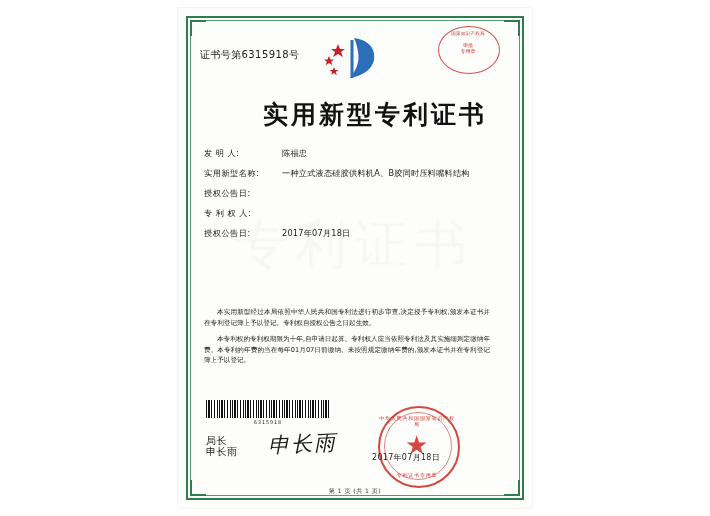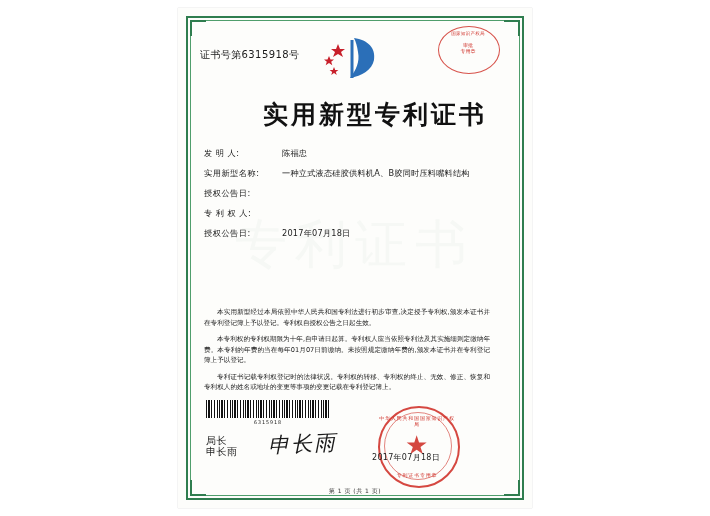--- a/index.html
+++ b/index.html
@@ -364,21 +364,20 @@
     </div>
     <div class="field-row">
       <div class="field-label">授权公告日:</div>
       <div class="field-value">2017年07月18日</div>
     </div>
   </div>
 
   <div class="body-text">
     <p>本实用新型经过本局依照中华人民共和国专利法进行初步审查,决定授予专利权,颁发本证书并在专利登记簿上予以登记。专利权自授权公告之日起生效。</p>
     <p>本专利权的专利权期限为十年,自申请日起算。专利权人应当依照专利法及其实施细则定缴纳年费。本专利的年费的当在每年01月07日前缴纳。未按照规定缴纳年费的,颁发本证书并在专利登记簿上予以登记。</p>
-    <p>专利证书记载专利权登记时的法律状况。专利权的转移、专利权的终止、无效、修正、恢复和专利权人的姓名或地址的变更等事项的变更记载在专利登记簿上。</p>
   </div>
 
   <div class="barcode"></div>
   <div class="barcode-num">6315918</div>
 
   <div class="sig-label">
     <div>局长</div>
     <div>申长雨</div>
   </div>
   <div class="sig-hand">申长雨</div>

